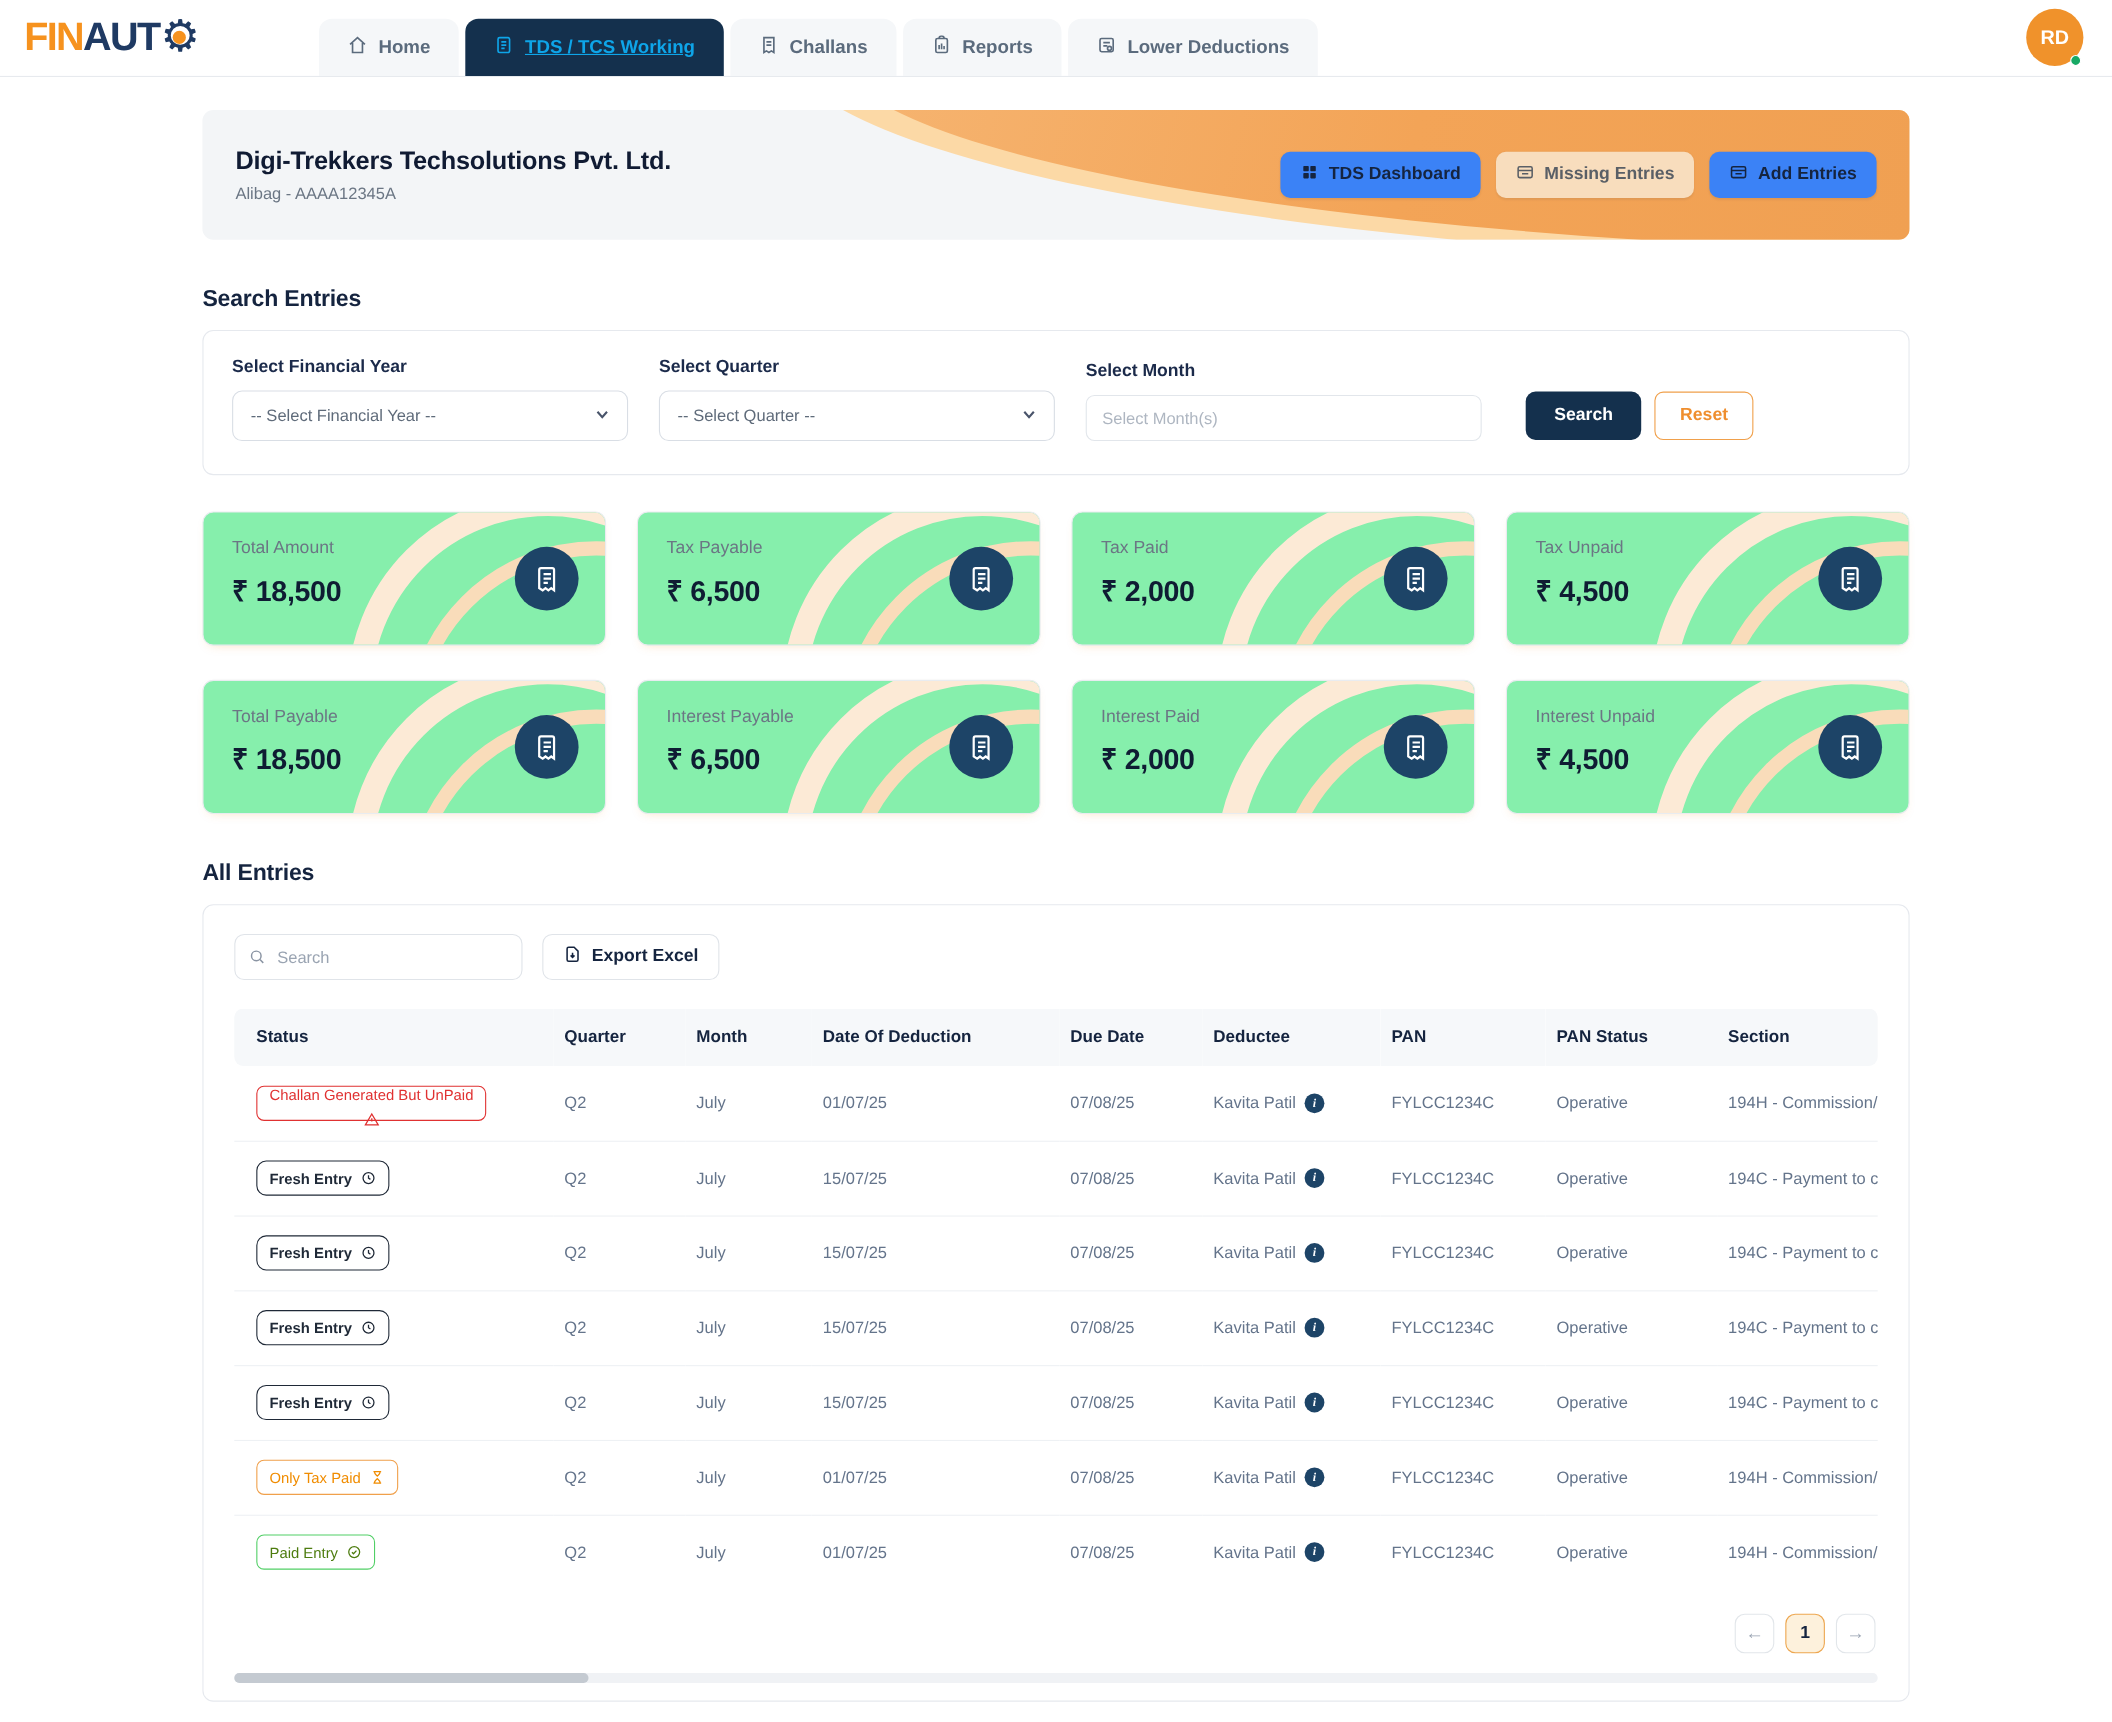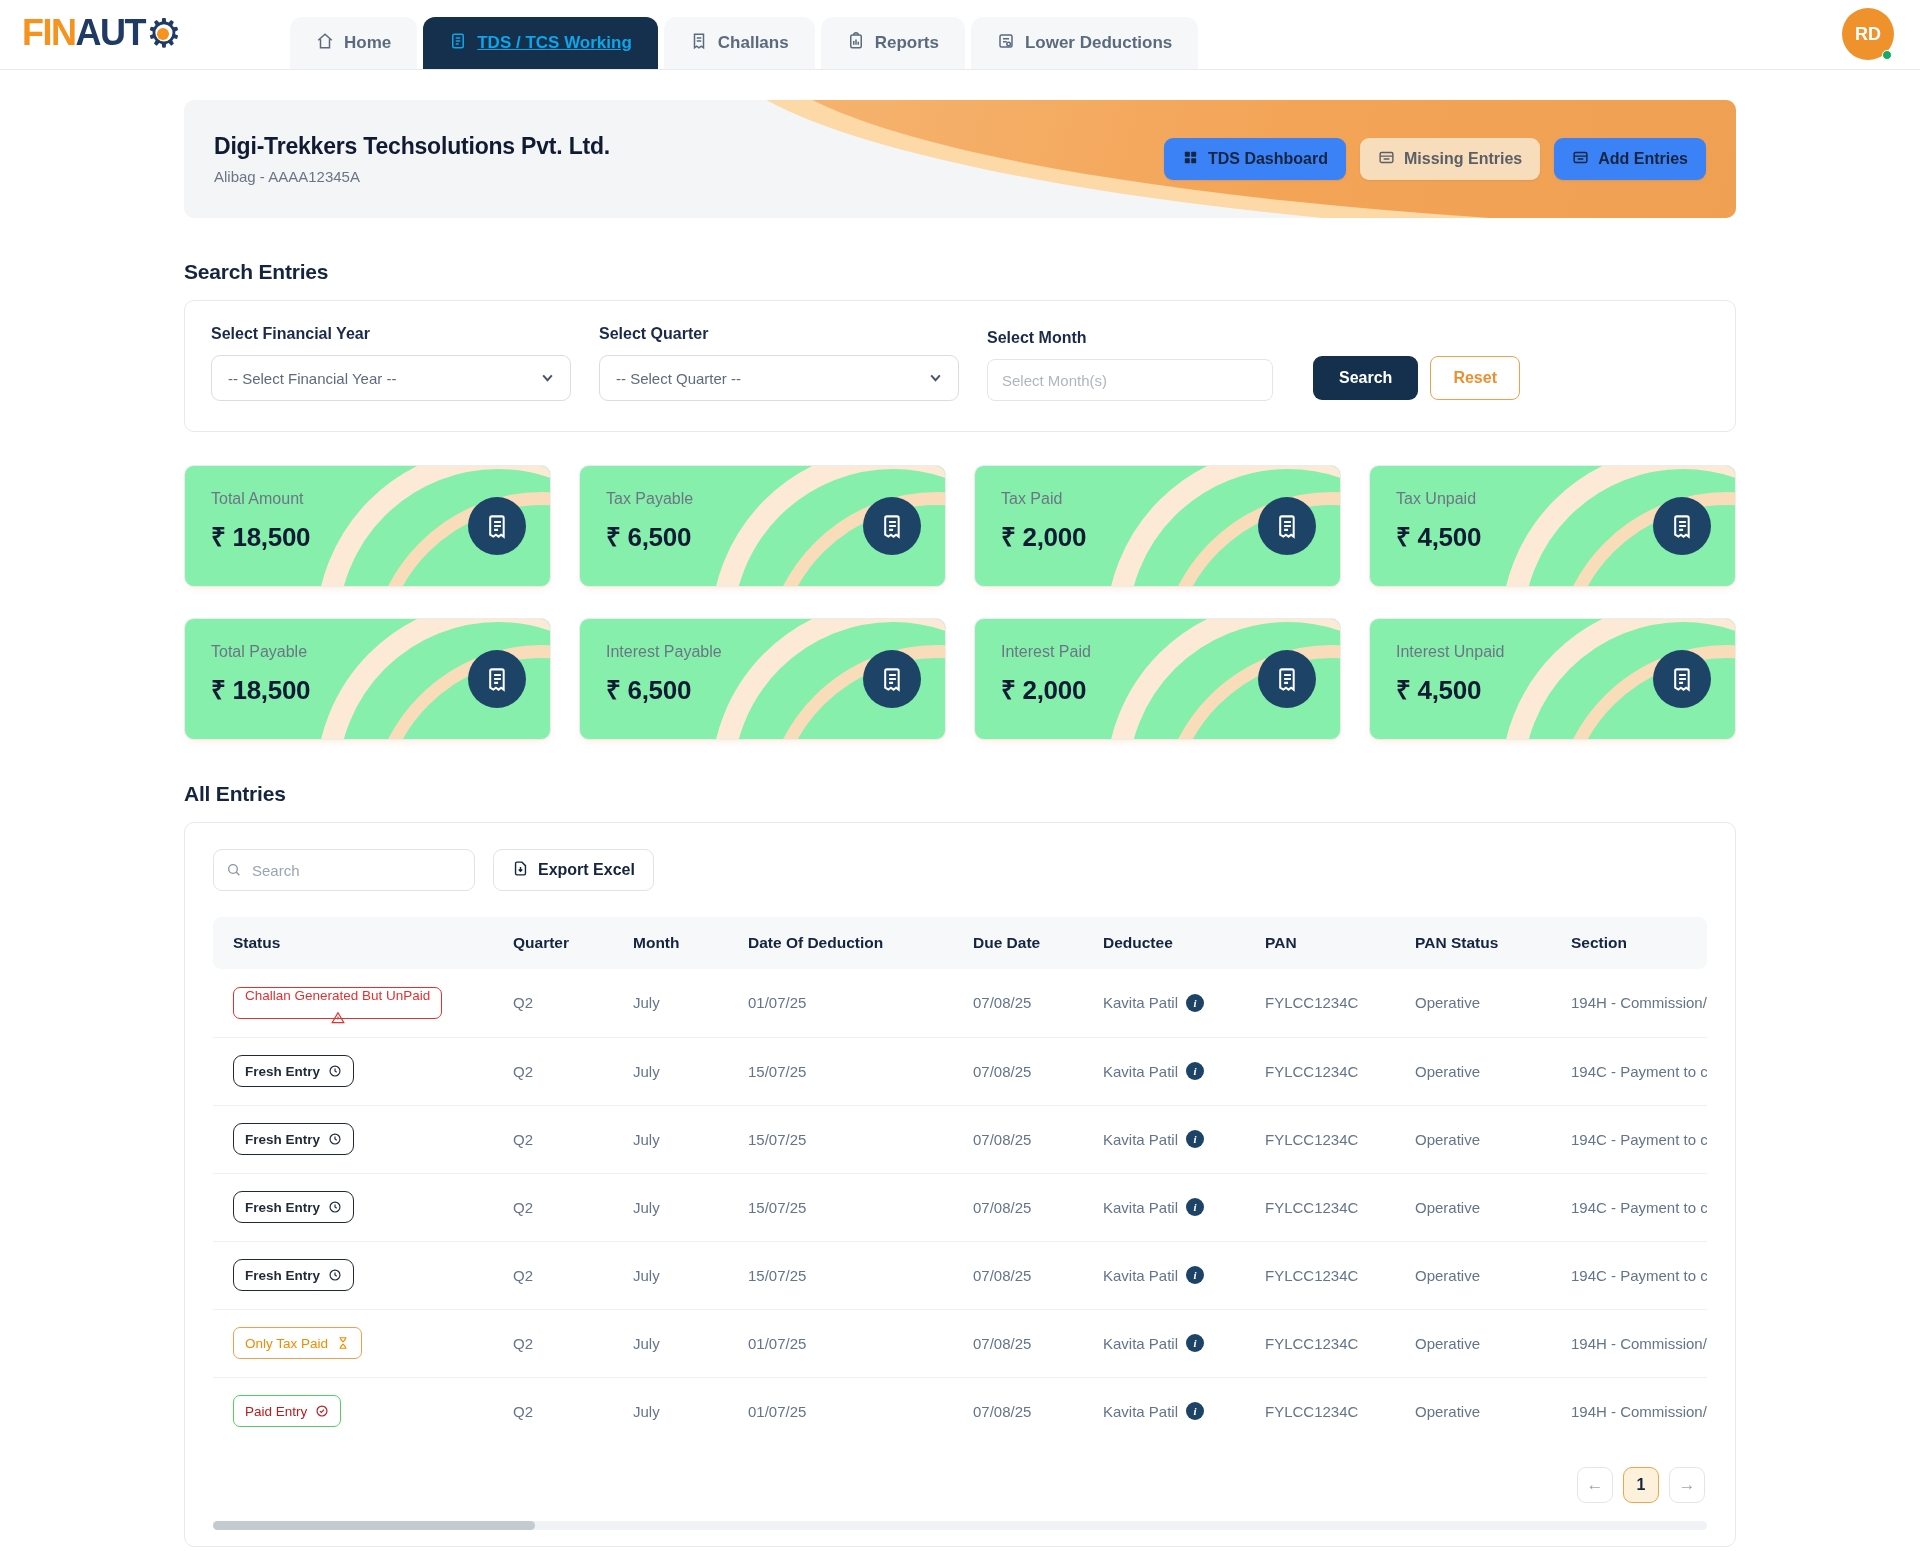--- a/index.html
+++ b/index.html
@@ -39,21 +39,21 @@
   .btn-tan { background:#f8ddbd; color:#5a5f66; font-weight:600; }
   .btn-banner svg { width:17px; height:17px; }
 
   
   .section-title { font-size:21px; font-weight:800; color:#15243f; margin-top:42px; letter-spacing:-0.2px; }
   .search-panel { margin-top:16px; border:1px solid #e6e9ee; border-radius:10px; background:#fff; padding:24px 26px 30px; display:flex; gap:28px; align-items:flex-end; }
   .field { display:flex; flex-direction:column; gap:12px; }
   .field-label { font-size:16px; font-weight:700; color:#1b2a4a; }
   .select-box { width:360px; height:46px; border:1px solid #d9dee5; border-radius:9px; display:flex; align-items:center; justify-content:space-between; padding:0 16px; font-size:15px; color:#5f6b7a; cursor:pointer; background:#fff; }
   .select-box svg { width:13px; height:13px; color:#49546a; }
-  .month-input { width:286px; height:42px; border:1px solid #e2e6eb; border-radius:8px; padding:0 14px; font-size:15px; color:#3a4455; font-family:"Liberation Sans",sans-serif; }
+  .month-input { width:360px; height:42px; border:1px solid #e2e6eb; border-radius:8px; padding:0 14px; font-size:15px; color:#3a4455; font-family:"Liberation Sans",sans-serif; }
   .month-input::placeholder { color:#aeb6c1; }
   .btn-search { height:44px; padding:0 26px; background:#14304d; color:#fff; font-size:16px; font-weight:700; border:none; border-radius:9px; cursor:pointer; }
   .btn-reset { height:44px; padding:0 22px; background:#fff; color:#ef8e2e; font-size:16px; font-weight:700; border:1px solid #f0a04b; border-radius:8px; cursor:pointer; margin-left:-8px; }
   .search-actions { display:flex; gap:20px; align-items:flex-end; padding-bottom:1px; margin-left:12px; }
 
   
   .stats-grid { display:grid; grid-template-columns:repeat(4,1fr); gap:31px 28px; margin-top:33px; }
   .stat-card { position:relative; background:#86efac; border:1px solid #e9ecf0; border-radius:10px; height:122px; padding:24px 26px; overflow:hidden; box-shadow:0 4px 10px -6px rgba(240,146,43,.35); }
   .stat-card::before { content:''; position:absolute; width:320px; height:320px; border-radius:50%; border:22px solid #fcead6; right:-130px; bottom:-225px; }
   .stat-card::after { content:''; position:absolute; width:320px; height:320px; border-radius:50%; border:13px solid #f9dcba; right:-165px; bottom:-252px; }
@@ -79,21 +79,21 @@
   table.entries td { height:68px; padding:0 10px; font-size:15px; color:#64748b; border-top:1px solid #eef1f4; white-space:nowrap; overflow:hidden; }
   table.entries tr:first-child td { border-top:none; }
   table.entries td:first-child { padding-left:20px; }
   .col-status{width:290px}.col-q{width:120px}.col-m{width:115px}.col-dod{width:225px}.col-due{width:130px}.col-ded{width:162px}.col-pan{width:150px}.col-ps{width:156px}.col-sec{width:auto}
 
   .badge { display:inline-flex; align-items:center; gap:8px; height:32px; padding:0 11px; border-radius:7px; font-size:13.5px; background:#fff; white-space:nowrap; }
   .badge svg { width:14px; height:14px; flex:none; }
   .badge.red { color:#e03131; border:1px solid #e03131;flex-direction:column; }
   .badge.dark { color:#1f2937; border:1.5px solid #1f2937; border-radius:9px; font-weight:600; }
   .badge.amber { color:#f08c00; border:1px solid #f0a04b; }
-  .badge.green { color:#b91c1c; border:1px solid #51cf66; }
+  .badge.green { color:#4d7c0f; border:1px solid #51cf66; }
 
   .deductee-cell { display:flex; align-items:center; gap:8px; }
   .info-ic { width:18px; height:18px; border-radius:50%; background:#1d4467; color:#fff; font-size:11px; font-weight:700; display:inline-flex; align-items:center; justify-content:center; font-family:"Liberation Serif",serif; font-style:italic; cursor:pointer; flex:none; }
 
   .pagination { display:flex; justify-content:flex-end; gap:10px; margin-top:22px; padding-right:2px; }
   .page-btn { width:36px; height:36px; border-radius:9px; border:1px solid #e2e6ea; background:#fff; display:flex; align-items:center; justify-content:center; font-size:17px; color:#9aa4b2; cursor:pointer; }
   .page-btn.current { background:#fdf1dc; border:1.5px solid #eda64f; color:#15243f; font-weight:700; font-size:16px; }
 
   .hscroll { margin-top:18px; height:9px; background:#f0f2f5; border-radius:5px; position:relative; }
   .hscroll .thumb { position:absolute; left:0; top:0; height:9px; width:322px; background:#c4cad1; border-radius:5px; cursor:grab; }

